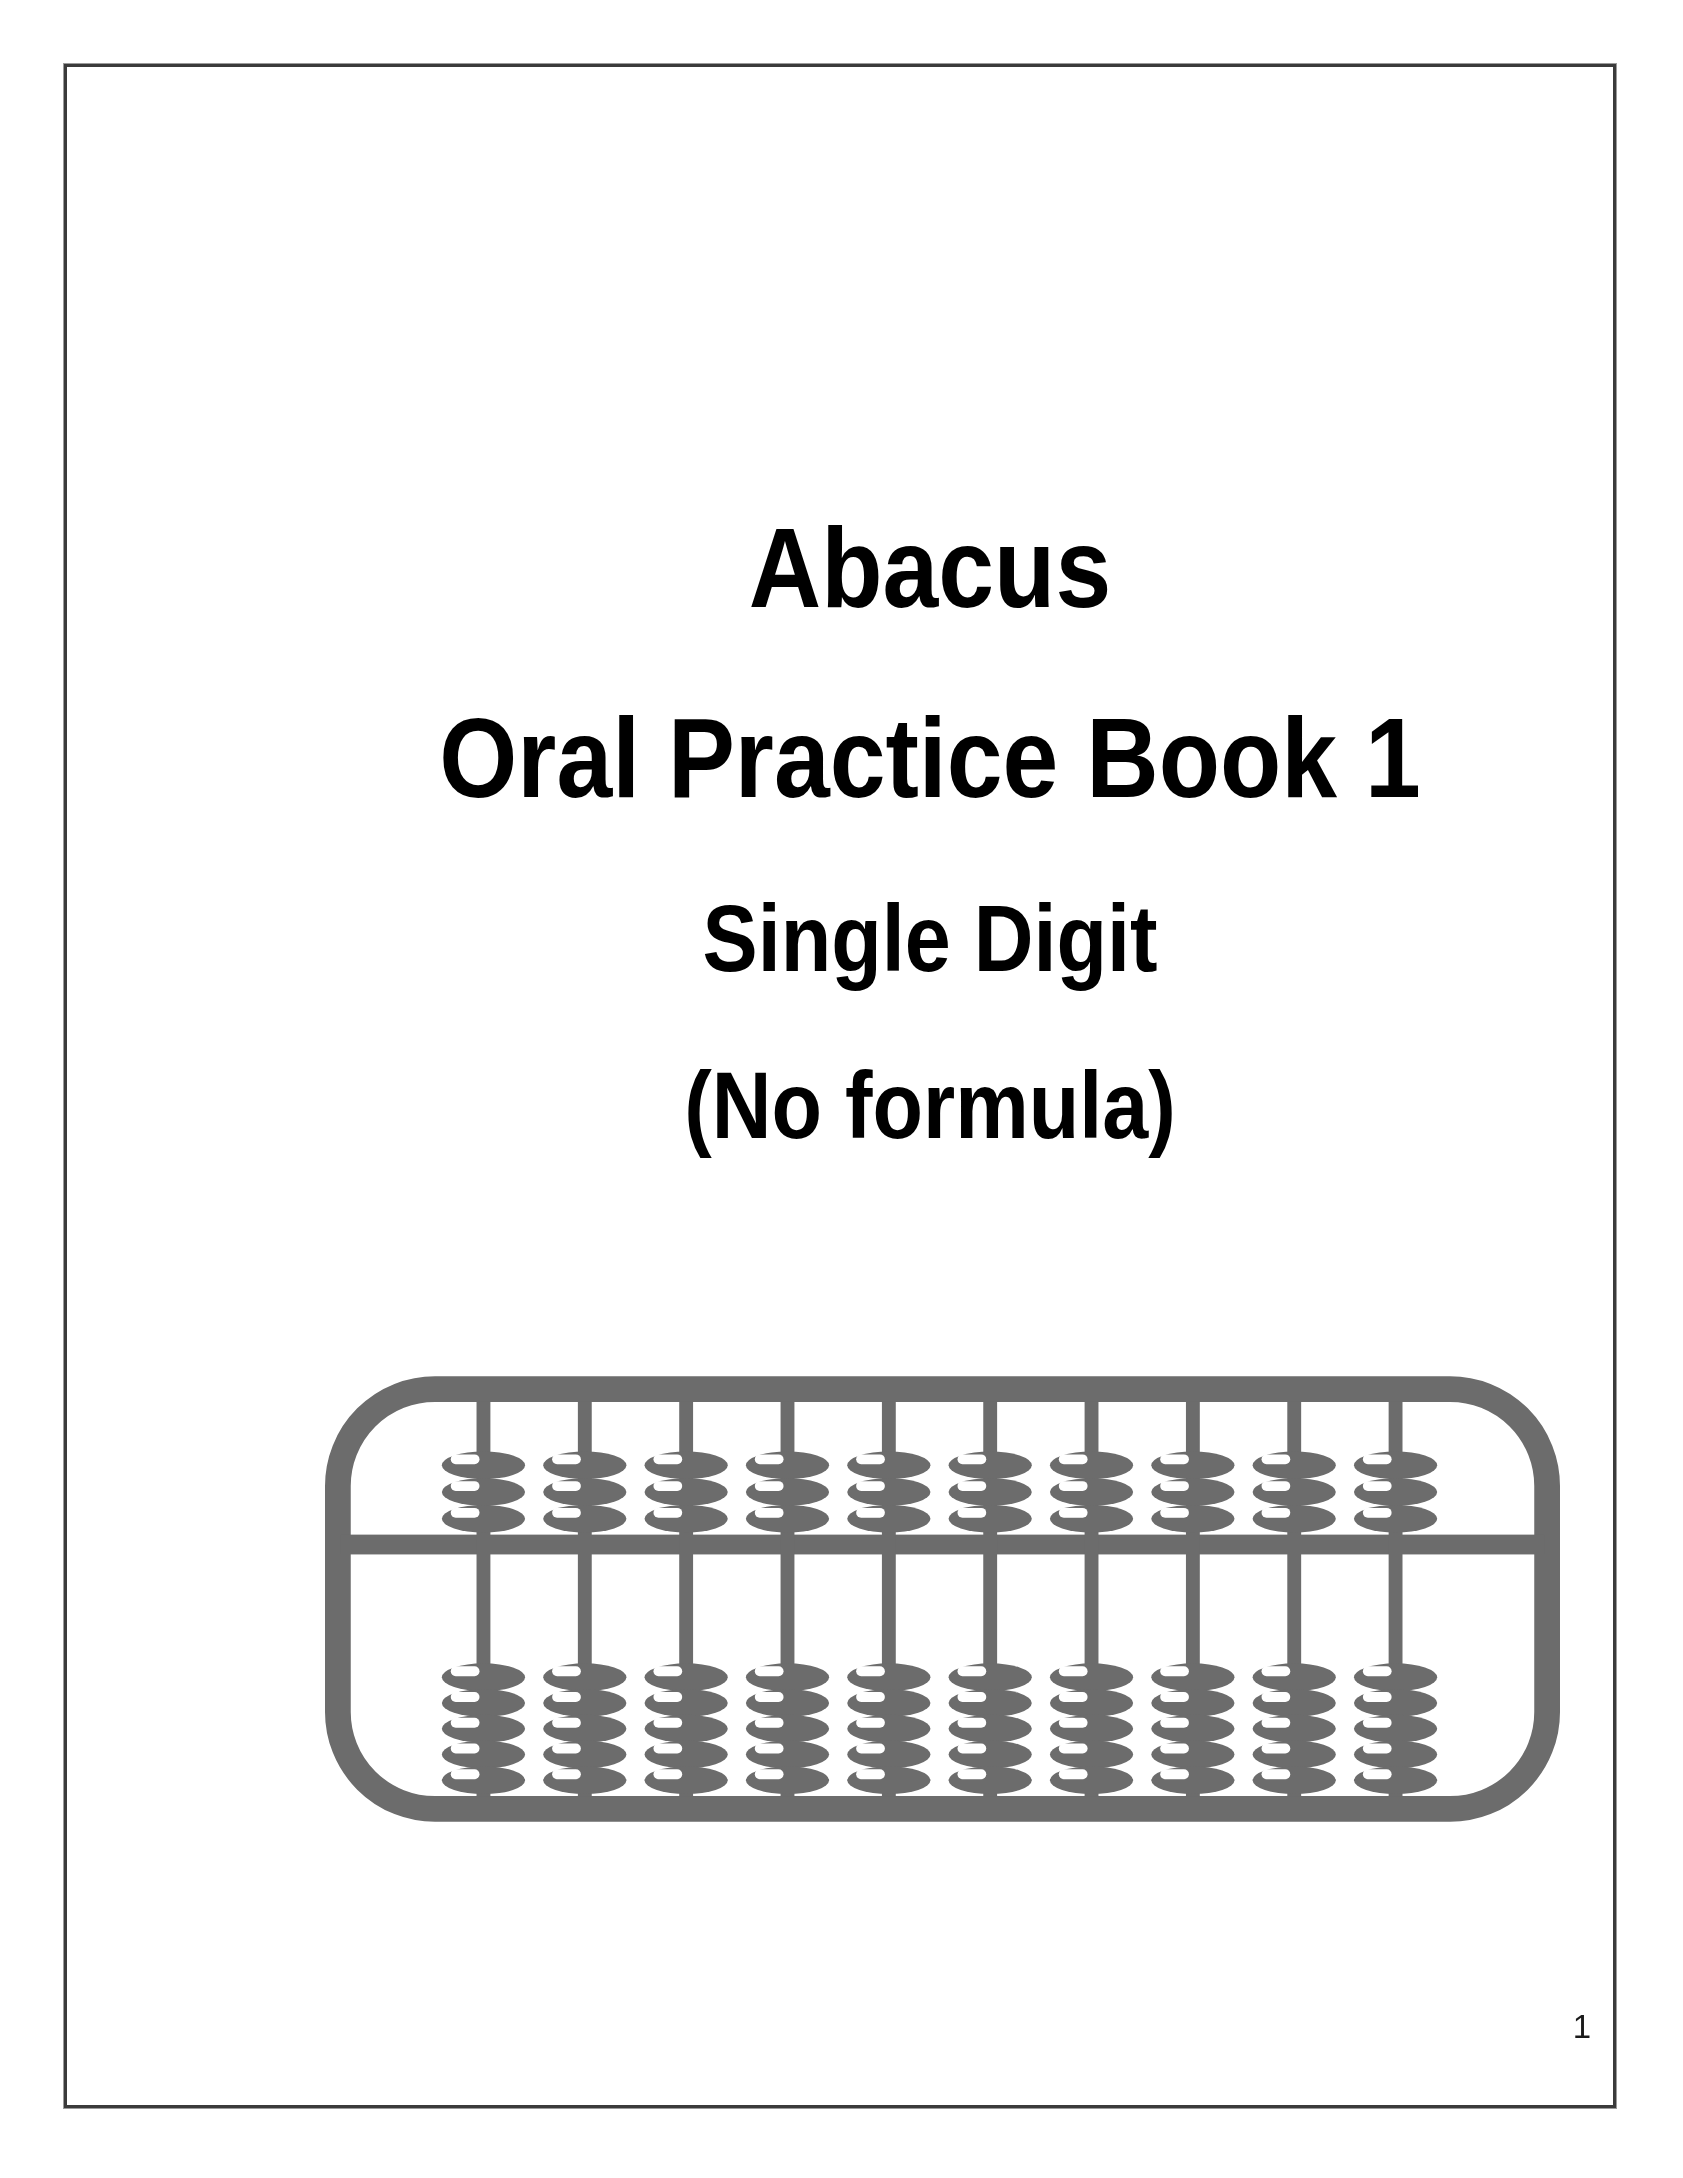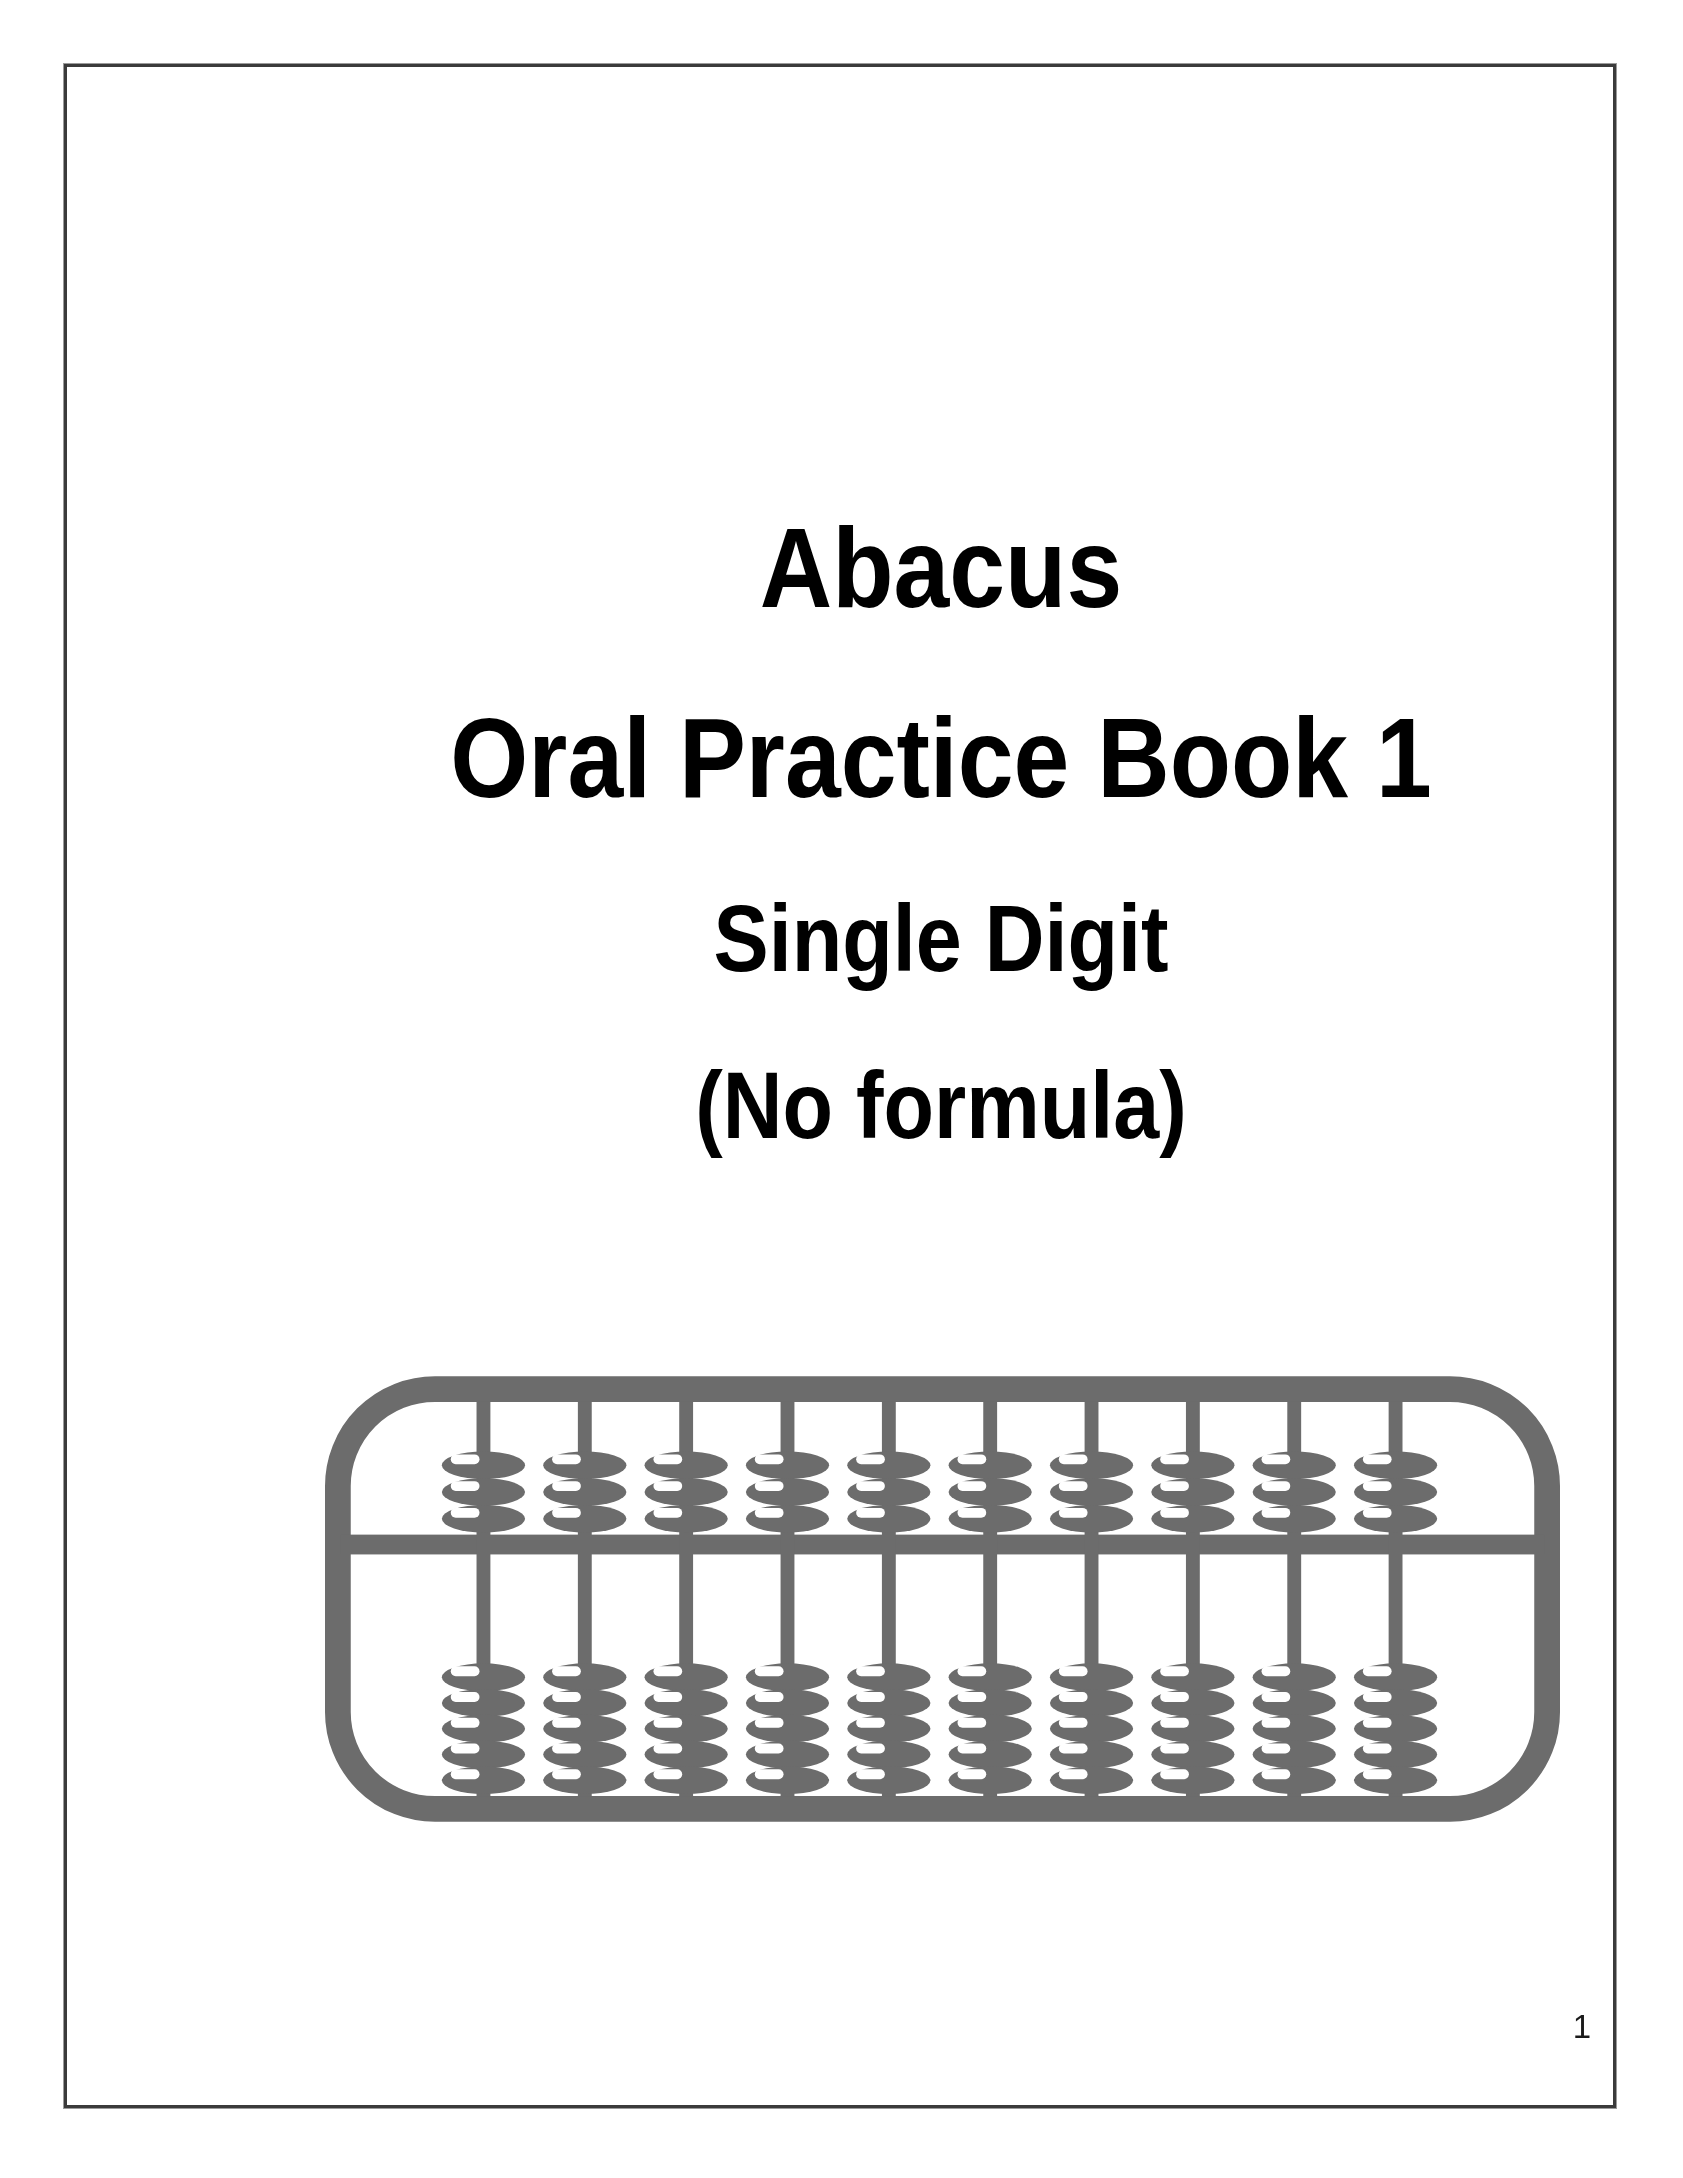--- a/index.html
+++ b/index.html
@@ -23,21 +23,21 @@
     top: 64px;
     width: 1546px;
     height: 2038px;
     border: 3px solid #3b3b3b;
     outline: 1px solid #9b9b9b;
     background: transparent;
     pointer-events: none;
   }
   .title-block {
     position: absolute;
-    left: 267px;
+    left: 256px;
     top: 0;
     width: 1348px;
     height: 1287px;
   }
   .title-line {
     position: absolute;
     left: 0;
     width: 100%;
     margin: 0;
     text-align: center;

